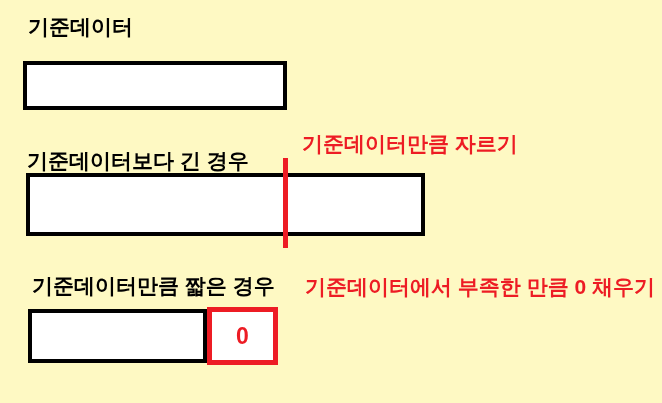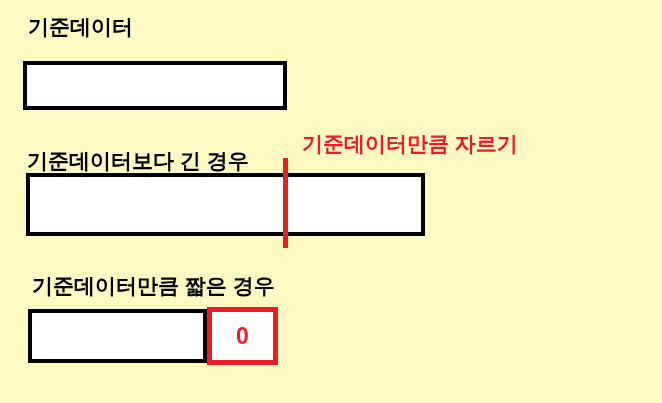--- a/index.html
+++ b/index.html
@@ -58,18 +58,19 @@
 
   <div class="lbl" style="left:28px; top:14px;">기준데이터</div>
   <div class="box" style="left:23px; top:61px; width:264px; height:49px;"></div>
 
   <div class="lbl" style="left:27px; top:130px;margin-top:18px;">기준데이터보다 긴 경우</div>
   <div class="lbl red" style="left:302px; top:131px;">기준데이터만큼 자르기</div>
   <div class="box" style="left:26px; top:173px; width:399px; height:63px;"></div>
   <div class="cut-line" style="left:283px; top:158px; width:5px; height:90px;"></div>
 
   <div class="lbl" style="left:32px; top:273px;">기준데이터만큼 짧은 경우</div>
+  <div class="lbl red" style="left:305px; top:274px;">기준데이터에서 부족한 만큼 0 채우기</div>
   <div class="box" style="left:28px; top:309px; width:179px; height:54px;"></div>
   <div class="box red-border" style="left:207px; top:307px; width:71px; height:58px;">
     <span class="zero-val">0</span>
   </div>
 
 </div>
 
 </body></html>

